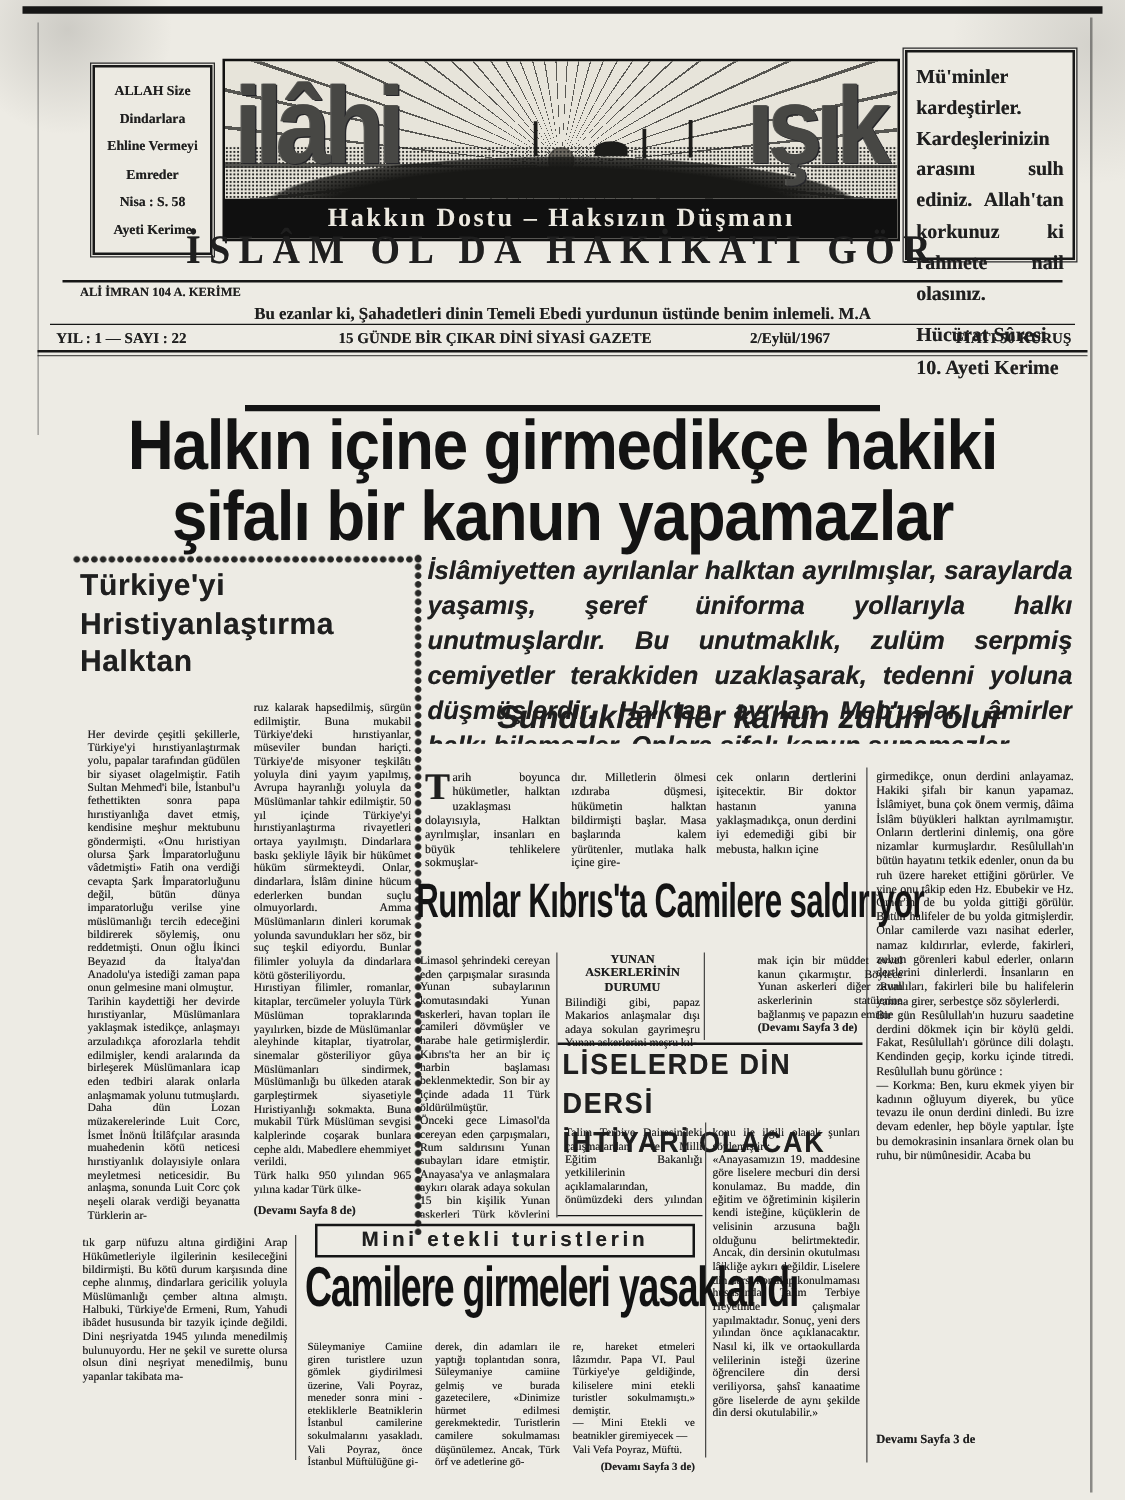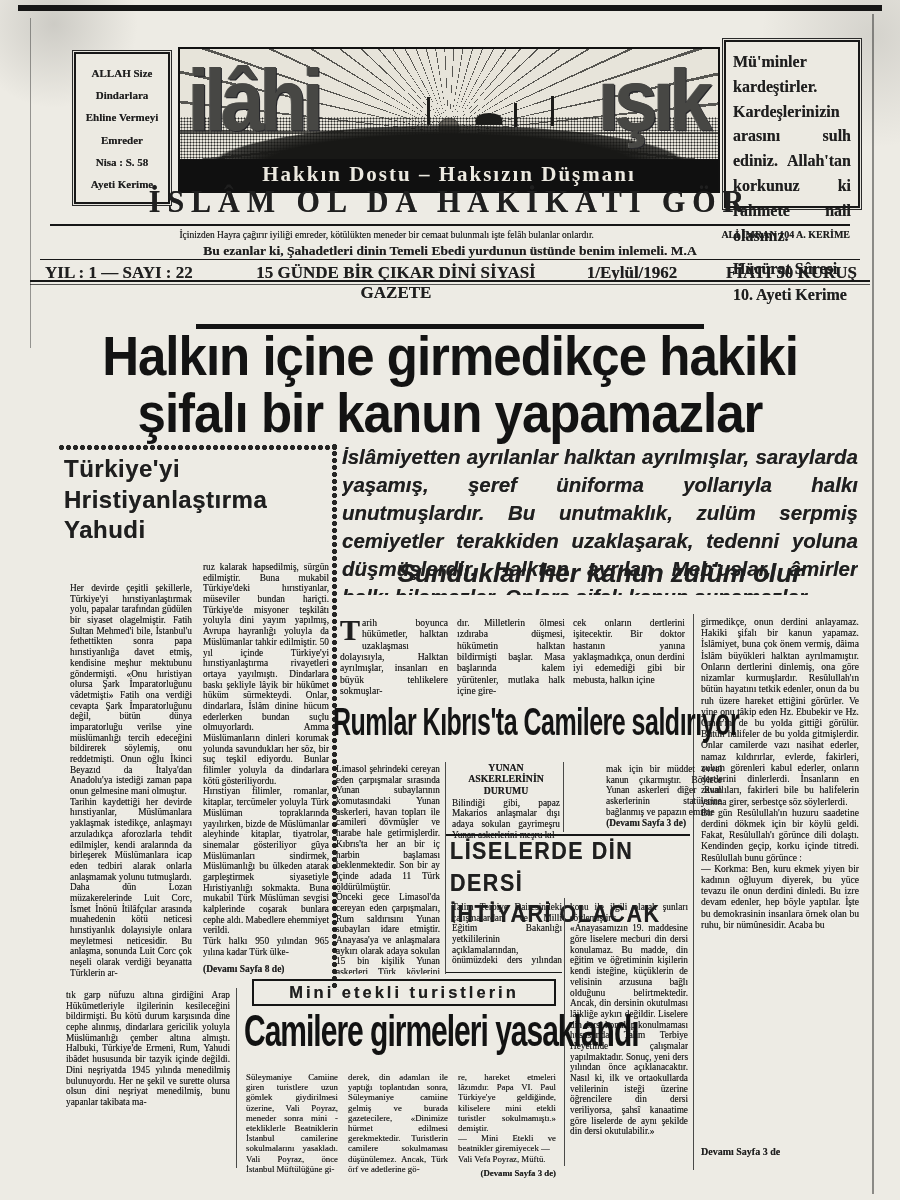--- a/index.html
+++ b/index.html
@@ -50,21 +50,21 @@
 
   #motto{left:90px;top:184px;width:720px;text-align:center;font-weight:bold;font-size:30px;
     letter-spacing:7px;transform:scaleY(1.08);}
 
   #verse-row{left:58px;top:229px;width:792px;font-size:9.5px;display:flex;align-items:baseline;}
   #verse-row .v{flex:1;text-align:center;}
   #verse-row .r{font-weight:bold;font-size:10px;white-space:nowrap;margin-left:6px;}
   #dedication{left:100px;top:241px;width:700px;text-align:center;font-weight:bold;font-size:13.5px;margin-top:0;}
   #dedication{top:243px;}
 
-  #dateline{left:45px;top:263px;width:812px;display:flex;font-weight:bold;font-size:17px;}
+  #dateline{left:45px;top:263px;width:812px;display:flex;font-weight:bold;font-size:12px;}
   #dateline .dl-issue{width:190px;text-align:left;}
   #dateline .dl-freq{flex:1;text-align:center;}
   #dateline .dl-date{width:150px;text-align:center;}
   #dateline .dl-price{width:150px;text-align:right;}
 
   
   #kicker{left:160px;top:287px;width:580px;text-align:center;font-family:"Liberation Sans",sans-serif;
     font-weight:bold;font-size:30px;letter-spacing:0;}
   #kicker-underline{left:196px;top:324px;width:508px;height:5px;background:#141414;position:absolute;}
   #main-headline{left:30px;top:333px;width:840px;text-align:center;font-family:"Liberation Sans",sans-serif;
@@ -164,50 +164,49 @@
     <div>Mü'minler kardeştirler. Kardeşlerinizin arasını sulh ediniz. Allah'tan korkunuz ki rahmete nail olasınız.</div>
     <div class="src">Hücürat Sûresi</div>
     <div class="src" style="margin-top:1px;">10. Ayeti Kerime</div>
   </div>
 
   <div class="abs txt serifbold" id="motto">İSLÂM OL DA HAKİKATI GÖR</div>
 
   <div class="rule" style="left:50px;top:224px;width:800px;height:2px;"></div>
 
   <div class="abs txt" id="verse-row">
-    <span class="v">İçinizden Hayra çağırır iyiliği emreder, kötülükten meneder bir cemaat bulunmalı işte felâh bulanlar onlardır.</span>
     <span class="r">ALİ İMRAN 104 A. KERİME</span>
   </div>
 
   <div class="abs txt serifbold" id="dedication">Bu ezanlar ki, Şahadetleri dinin Temeli Ebedi yurdunun üstünde benim inlemeli.  M.A</div>
 
   <div class="rule" style="left:40px;top:259px;width:820px;height:1px;"></div>
 
   <div class="abs txt" id="dateline">
     <span class="dl-issue">YIL : 1 — SAYI : 22</span>
     <span class="dl-freq">15 GÜNDE BİR ÇIKAR DİNİ SİYASİ GAZETE</span>
-    <span class="dl-date">1/Eylül/1962</span>
+    <span class="dl-date">2/Eylül/1967</span>
     <span class="dl-price">FİATI 50 KURUŞ</span>
   </div>
 
   <div class="rule" style="left:30px;top:280px;width:840px;height:2px;"></div>
   <div class="rule" style="left:30px;top:284px;width:840px;height:1px;opacity:.7;"></div>
 
   <div id="kicker-underline"></div>
   <div class="abs" id="main-headline">
     <div>Halkın içine girmedikçe hakiki</div>
     <div>şifalı bir kanun yapamazlar</div>
   </div>
 
   <div class="chain-h" style="left:58px;top:443px;width:280px;height:9px;"></div>
   <div class="chain-v" style="left:330px;top:443px;width:9px;height:545px;"></div>
 
   <div class="abs txt" id="la-title">Türkiye'yi
 Hristiyanlaştırma
-Yahudi</div>
+Halktan</div>
   <div class="abs txt flow body-col" id="la-col1">Her devirde çeşitli şekillerle, Türkiye'yi hırıstiyanlaştırmak yolu, papalar tarafından güdülen bir siyaset olagelmiştir. Fatih Sultan Mehmed'i bile, İstanbul'u fethettikten sonra papa hırıstiyanlığa davet etmiş, kendisine meşhur mektubunu göndermişti. «Onu hıristiyan olursa Şark İmparatorluğunu vâdetmişti» Fatih ona verdiği cevapta Şark İmparatorluğunu değil, bütün dünya imparatorluğu verilse yine müslümanlığı tercih edeceğini bildirerek söylemiş, onu reddetmişti. Onun oğlu İkinci Beyazıd da İtalya'dan Anadolu'ya istediği zaman papa onun gelmesine mani olmuştur.
 Tarihin kaydettiği her devirde hırıstiyanlar, Müslümanlara yaklaşmak istedikçe, anlaşmayı arzuladıkça aforozlarla tehdit edilmişler, kendi aralarında da birleşerek Müslümanlara icap eden tedbiri alarak onlarla anlaşmamak yolunu tutmuşlardı.
 Daha dün Lozan müzakerelerinde Luit Corc, İsmet İnönü İtilâfçılar arasında muahedenin kötü neticesi hırıstiyanlık dolayısiyle onlara meyletmesi neticesidir. Bu anlaşma, sonunda Luit Corc çok neşeli olarak verdiği beyanatta Türklerin ar-</div>
   <div class="abs txt flow body-col" id="la-col2">ruz kalarak hapsedilmiş, sürgün edilmiştir. Buna mukabil Türkiye'deki hırıstiyanlar, müseviler bundan hariçti. Türkiye'de misyoner teşkilâtı yoluyla dini yayım yapılmış, Avrupa hayranlığı yoluyla da Müslümanlar tahkir edilmiştir. 50 yıl içinde Türkiye'yi hırıstiyanlaştırma rivayetleri ortaya yayılmıştı. Dindarlara baskı şekliyle lâyik bir hükûmet hüküm sürmekteydi. Onlar, dindarlara, İslâm dinine hücum ederlerken bundan suçlu olmuyorlardı. Amma Müslümanların dinleri korumak yolunda savundukları her söz, bir suç teşkil ediyordu. Bunlar filimler yoluyla da dindarlara kötü gösteriliyordu.
 Hırıstiyan filimler, romanlar, kitaplar, tercümeler yoluyla Türk Müslüman topraklarında yayılırken, bizde de Müslümanlar aleyhinde kitaplar, tiyatrolar, sinemalar gösteriliyor gûya Müslümanları sindirmek, Müslümanlığı bu ülkeden atarak garpleştirmek siyasetiyle Hıristiyanlığı sokmakta. Buna mukabil Türk Müslüman sevgisi kalplerinde coşarak bunlara cephe aldı. Mabedlere ehemmiyet verildi.
 Türk halkı 950 yılından 965 yılına kadar Türk ülke-</div>
   <div class="abs txt" id="la-col2-note">(Devamı Sayfa 8 de)</div>
   <div class="abs txt flow body-col" id="la-tail">tık garp nüfuzu altına girdiğini Arap Hükûmetleriyle ilgilerinin kesileceğini bildirmişti. Bu kötü durum karşısında dine cephe alınmış, dindarlara gericilik yoluyla Müslümanlığı çember altına almıştı. Halbuki, Türkiye'de Ermeni, Rum, Yahudi ibâdet hususunda bir tazyik içinde değildi. Dini neşriyatda 1945 yılında menedilmiş bulunuyordu. Her ne şekil ve surette olursa olsun dini neşriyat menedilmiş, bunu yapanlar takibata ma-</div>
 
   <div class="abs txt" id="manifesto">İslâmiyetten ayrılanlar halktan ayrılmışlar, saraylarda yaşamış, şeref üniforma yollarıyla halkı unutmuşlardır. Bu unutmaklık, zulüm serpmiş cemiyetler terakkiden uzaklaşarak, tedenni yoluna düşmüşlerdir. Halktan ayrılan Meb'uslar, âmirler halkı bilemezler, Onlara şifalı kanun sunamazlar.</div>

